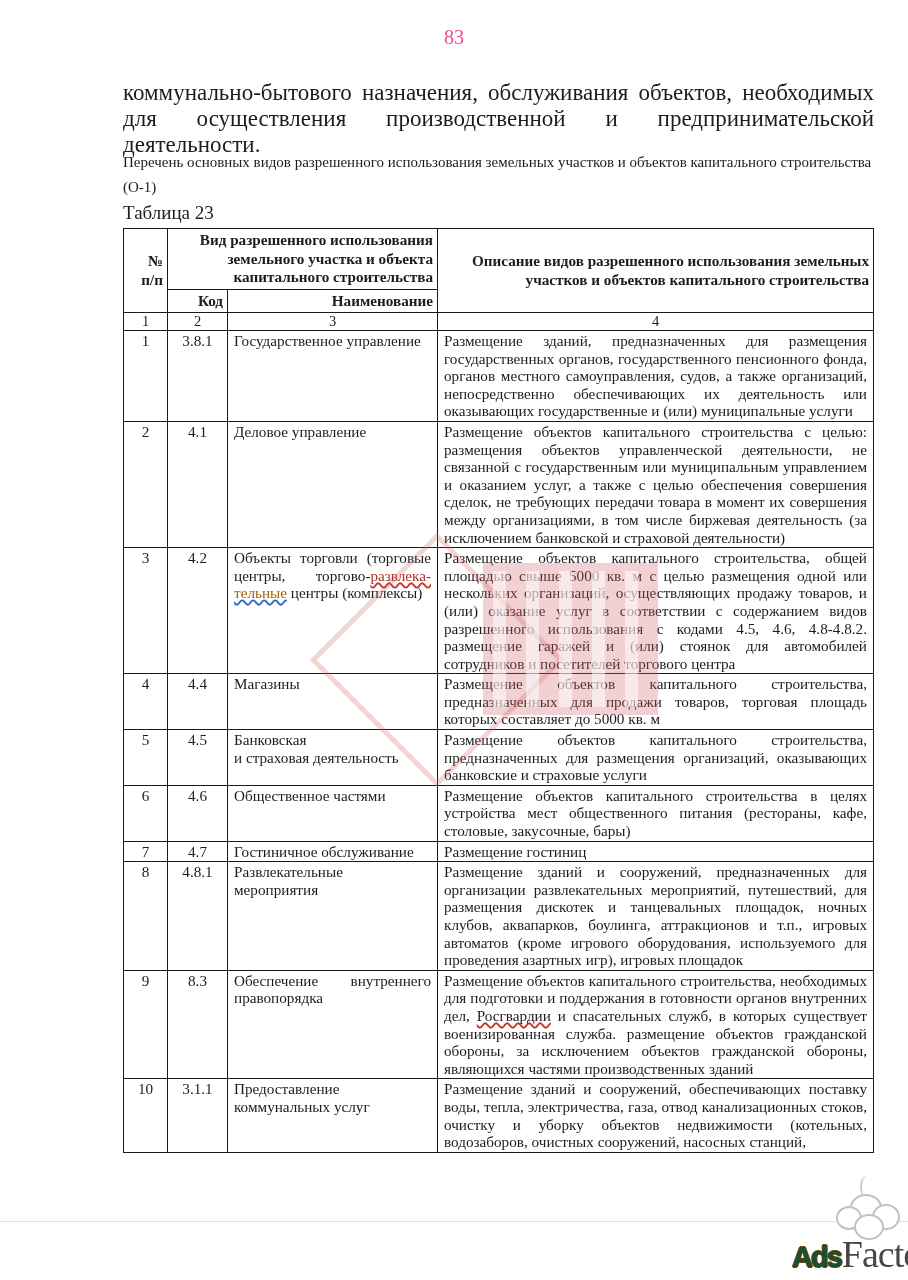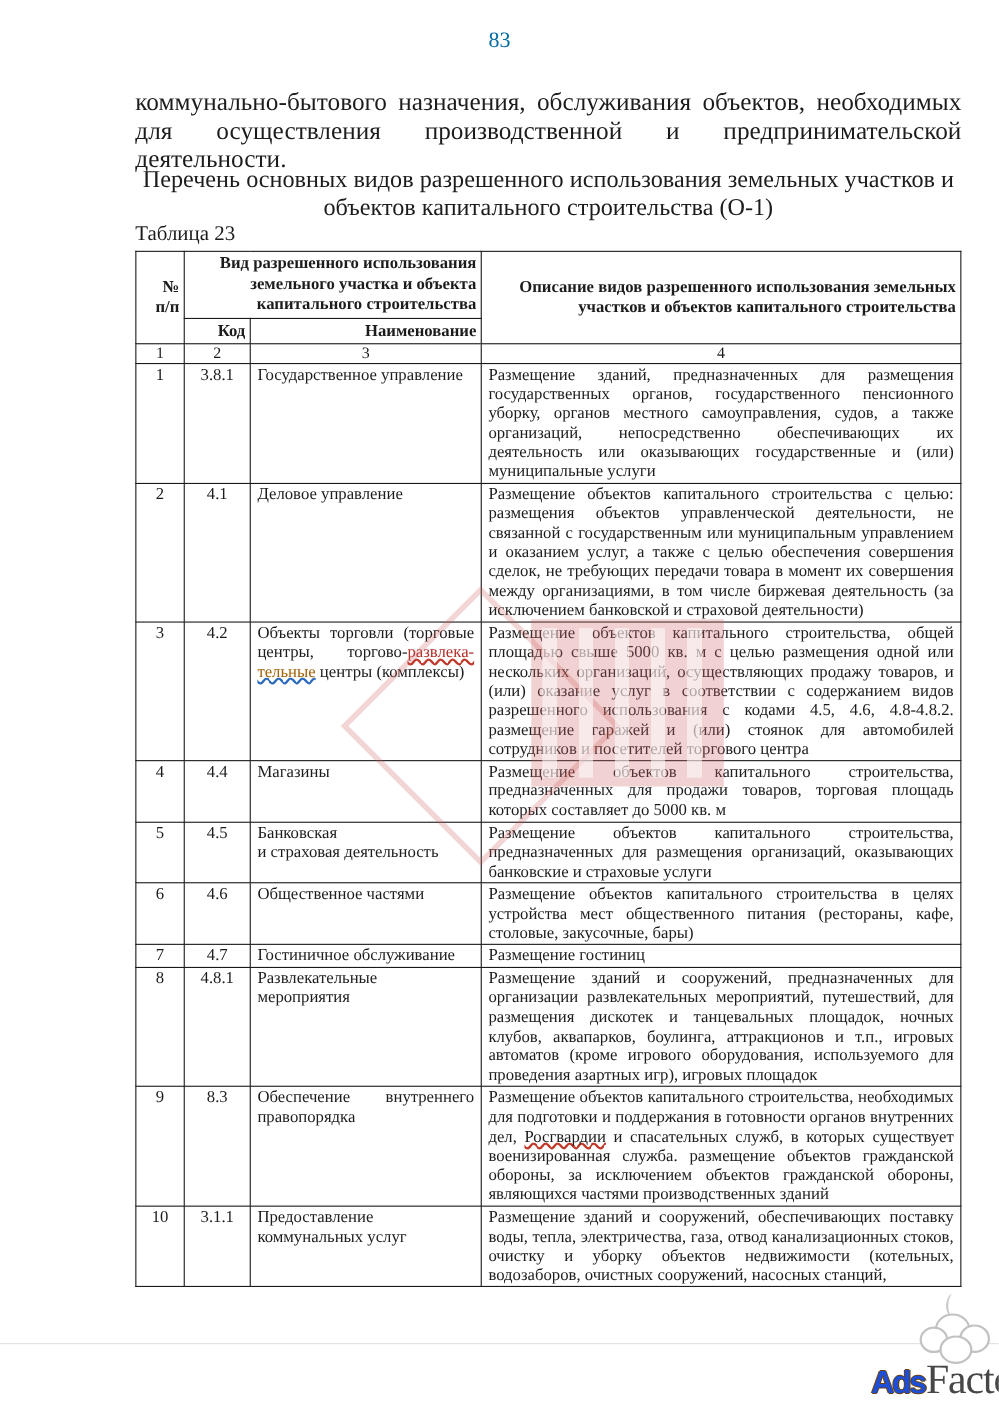--- a/index.html
+++ b/index.html
@@ -3,29 +3,29 @@
 <meta charset="utf-8">
 <style>
   html,body{margin:0;padding:0;}
   body{
     width:908px;height:1280px;position:relative;overflow:hidden;
     background:#ffffff;color:#1c1c1c;
     font-family:"Liberation Serif","DejaVu Serif",serif;
   }
   .page-number{
     position:absolute;top:26px;left:0;width:908px;text-align:center;
-    color:#0369a1;font-size:20px;
+    color:#ec4899;font-size:20px;
   }
   .intro{
     position:absolute;top:80px;left:123px;width:751px;
     font-size:23px;line-height:26px;text-align:justify;word-spacing:3px;
   }
   .list-title{
     position:absolute;top:150px;left:123px;width:751px;
-    font-size:22px;line-height:25px;text-align:center;
+    font-size:15px;line-height:25px;
   }
   .table-caption{
     position:absolute;top:202px;left:123px;width:751px;
     font-size:19px;text-align:left;
   }
   table.landuse{
     position:absolute;top:228px;left:123px;width:751px;
     border-collapse:collapse;table-layout:fixed;
     font-size:15.2px;line-height:17.6px;
   }
@@ -84,21 +84,21 @@
     border-top:1px solid #e2e2e2;
   }
   
   .logo{position:absolute;left:788px;top:1190px;width:120px;height:90px;}
   .logo-text{
     position:absolute;left:4px;top:42px;white-space:nowrap;
     display:flex;align-items:baseline;
   }
   .logo-ads{
     font-family:"Liberation Sans","DejaVu Sans",sans-serif;font-weight:bold;
-    font-size:29px;color:#1d4ed8;letter-spacing:-2px;
+    font-size:29px;color:#14532d;letter-spacing:-2px;
     text-shadow:-1px 0 #6b4416,1px 0 #6b4416,0 -1px #6b4416,0 1px #6b4416;
   }
   .logo-factory{
     font-family:"Liberation Serif","DejaVu Serif",serif;
     font-size:38px;color:#474747;margin-left:1px;letter-spacing:-1px;
   }
   .cloud-circle{
     position:absolute;border:2px solid #c2c2c2;background:#fff;border-radius:50%;
   }
   .cc1{left:62px;top:4px;width:28px;height:24px;}
@@ -143,21 +143,21 @@
       <td>1</td>
       <td>2</td>
       <td>3</td>
       <td>4</td>
     </tr>
 
     <tr>
       <td class="c-num">1</td>
       <td class="c-code">3.8.1</td>
       <td class="c-name pre">Государственное управление</td>
-      <td class="c-desc">Размещение зданий, предназначенных для размещения государственных органов, государственного пенсионного уборку, органов местного самоуправления, судов, а также организаций, непосредственно обеспечивающих их деятельность или оказывающих государственные и (или) муниципальные услуги</td>
+      <td class="c-desc">Размещение зданий, предназначенных для размещения государственных органов, государственного пенсионного фонда, органов местного самоуправления, судов, а также организаций, непосредственно обеспечивающих их деятельность или оказывающих государственные и (или) муниципальные услуги</td>
     </tr>
 
     <tr>
       <td class="c-num">2</td>
       <td class="c-code">4.1</td>
       <td class="c-name pre">Деловое управление</td>
       <td class="c-desc">Размещение объектов капитального строительства с целью: размещения объектов управленческой деятельности, не связанной с государственным или муниципальным управлением и оказанием услуг, а также с целью обеспечения совершения сделок, не требующих передачи товара в момент их совершения между организациями, в том числе биржевая деятельность (за исключением банковской и страховой деятельности)</td>
     </tr>
 
     <tr>

